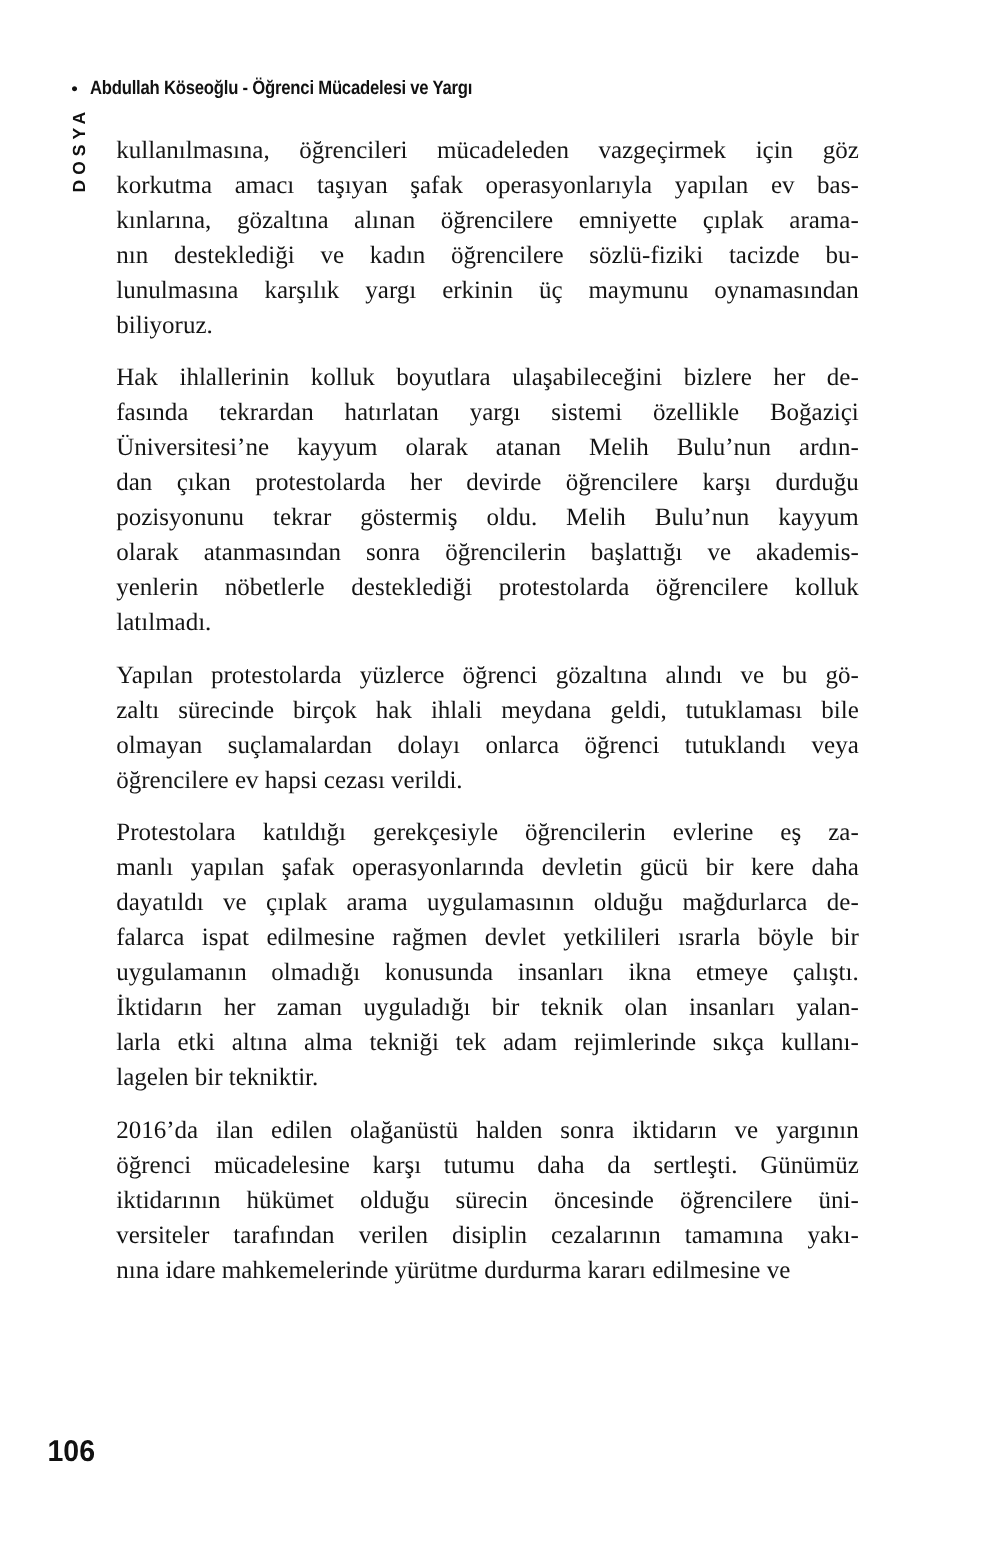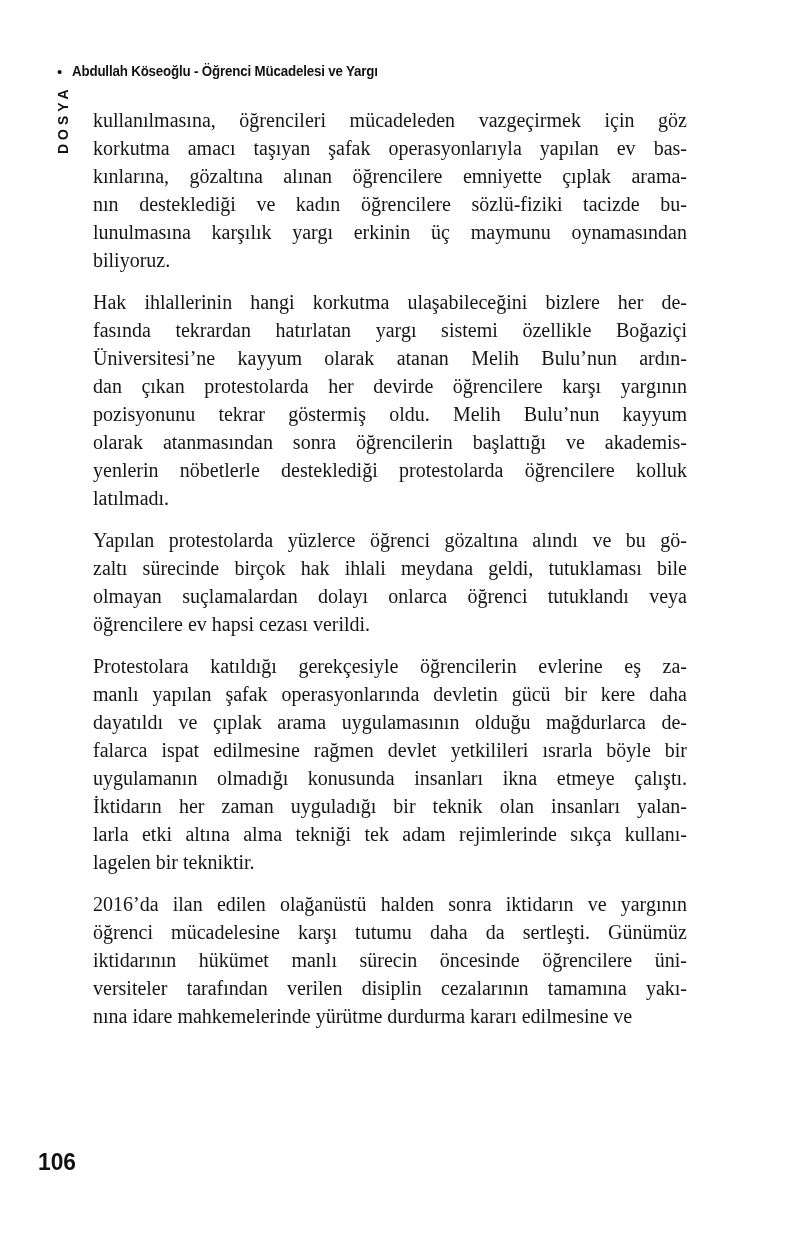--- a/index.html
+++ b/index.html
@@ -109,24 +109,24 @@
   <div class="body-text">
       <div class="paragraph">
         <div class="line">kullanılmasına, öğrencileri mücadeleden vazgeçirmek için göz</div>
         <div class="line">korkutma amacı taşıyan şafak operasyonlarıyla yapılan ev bas-</div>
         <div class="line">kınlarına, gözaltına alınan öğrencilere emniyette çıplak arama-</div>
         <div class="line">nın desteklediği ve kadın öğrencilere sözlü-fiziki tacizde bu-</div>
         <div class="line">lunulmasına karşılık yargı erkinin üç maymunu oynamasından</div>
         <div class="line last">biliyoruz.</div>
       </div>
       <div class="paragraph">
-        <div class="line">Hak ihlallerinin hangi korkutma ulaşabileceğini bizlere her de-</div>
+        <div class="line">Hak ihlallerinin kolluk boyutlara ulaşabileceğini bizlere her de-</div>
         <div class="line">fasında tekrardan hatırlatan yargı sistemi özellikle Boğaziçi</div>
         <div class="line">Üniversitesi’ne kayyum olarak atanan Melih Bulu’nun ardın-</div>
-        <div class="line">dan çıkan protestolarda her devirde öğrencilere karşı yargının</div>
+        <div class="line">dan çıkan protestolarda her devirde öğrencilere karşı durduğu</div>
         <div class="line">pozisyonunu tekrar göstermiş oldu. Melih Bulu’nun kayyum</div>
         <div class="line">olarak atanmasından sonra öğrencilerin başlattığı ve akademis-</div>
         <div class="line">yenlerin nöbetlerle desteklediği protestolarda öğrencilere kolluk</div>
         <div class="line last">latılmadı.</div>
       </div>
       <div class="paragraph">
         <div class="line">Yapılan protestolarda yüzlerce öğrenci gözaltına alındı ve bu gö-</div>
         <div class="line">zaltı sürecinde birçok hak ihlali meydana geldi, tutuklaması bile</div>
         <div class="line">olmayan suçlamalardan dolayı onlarca öğrenci tutuklandı veya</div>
         <div class="line last">öğrencilere ev hapsi cezası verildi.</div>
@@ -137,21 +137,21 @@
         <div class="line">dayatıldı ve çıplak arama uygulamasının olduğu mağdurlarca de-</div>
         <div class="line">falarca ispat edilmesine rağmen devlet yetkilileri ısrarla böyle bir</div>
         <div class="line">uygulamanın olmadığı konusunda insanları ikna etmeye çalıştı.</div>
         <div class="line">İktidarın her zaman uyguladığı bir teknik olan insanları yalan-</div>
         <div class="line">larla etki altına alma tekniği tek adam rejimlerinde sıkça kullanı-</div>
         <div class="line last">lagelen bir tekniktir.</div>
       </div>
       <div class="paragraph">
         <div class="line">2016’da ilan edilen olağanüstü halden sonra iktidarın ve yargının</div>
         <div class="line">öğrenci mücadelesine karşı tutumu daha da sertleşti. Günümüz</div>
-        <div class="line">iktidarının hükümet manlı sürecin öncesinde öğrencilere üni-</div>
+        <div class="line">iktidarının hükümet olduğu sürecin öncesinde öğrencilere üni-</div>
         <div class="line">versiteler tarafından verilen disiplin cezalarının tamamına yakı-</div>
         <div class="line last">nına idare mahkemelerinde yürütme durdurma kararı edilmesine ve</div>
       </div>
     </div>
 
   <div class="page-number">106</div>
 
 </div>
 
 </body></html>

